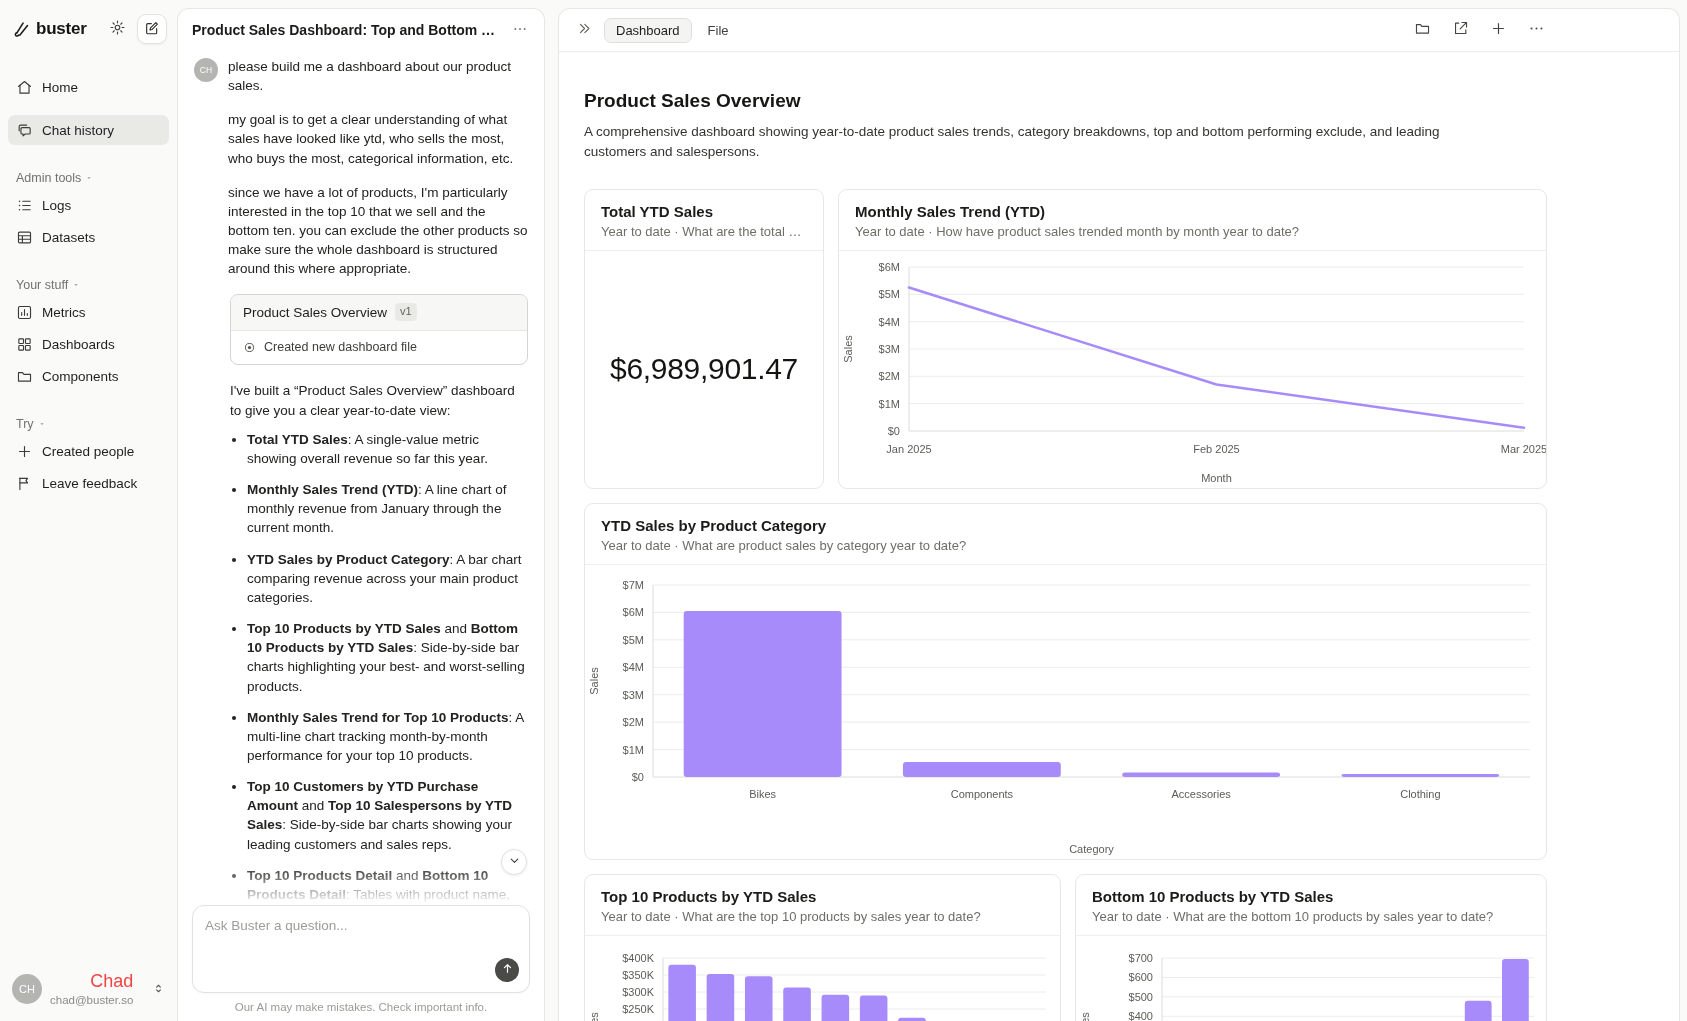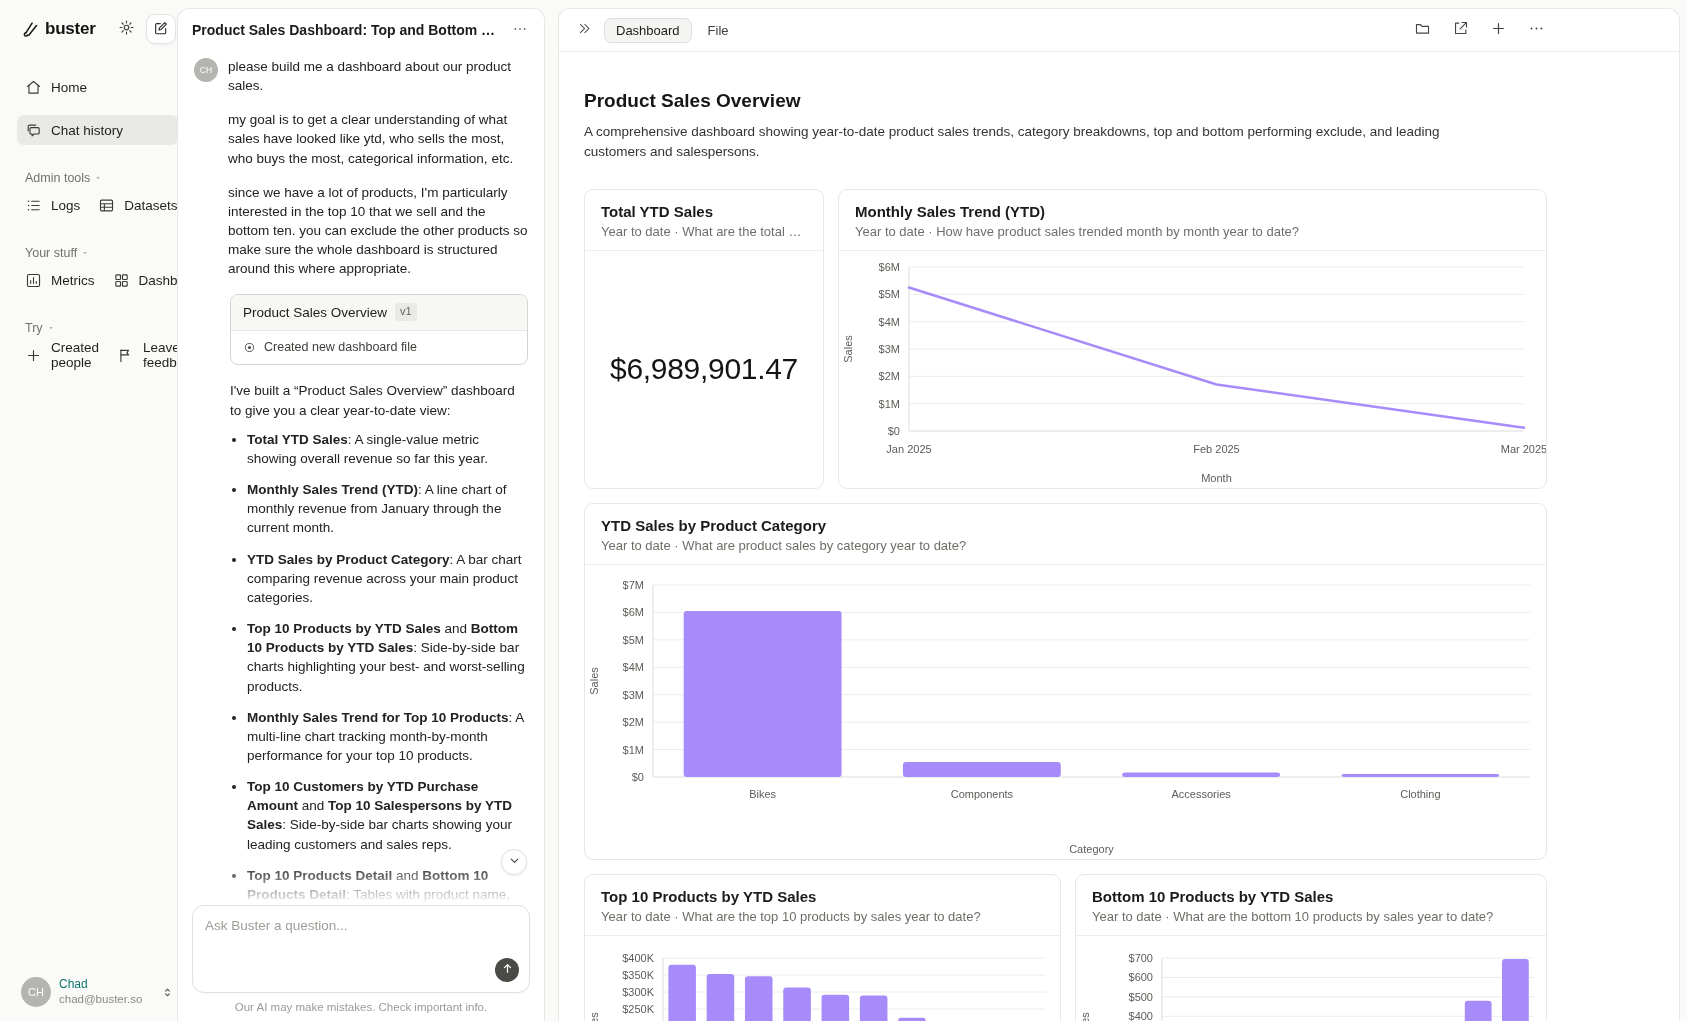--- a/index.html
+++ b/index.html
@@ -1,43 +1,43 @@
 <!DOCTYPE html>
 <html><head>
 <meta charset="utf-8">
 <style>
   html,body{margin:0;padding:0;}
   body{width:1687px;height:1021px;overflow:hidden;background:#fafaf9;
        font-family:"Liberation Sans",sans-serif;color:#1d1d1b;}
   .app{position:relative;width:1687px;height:1021px;}
 
   
-  .sidebar{position:absolute;left:9px;top:0;width:177px;height:100%;
+  .sidebar{position:absolute;left:0;top:0;width:177px;height:100%;
            display:flex;flex-direction:column;box-sizing:border-box;padding:12px 0 0;}
   .sb-top{display:flex;align-items:center;gap:8px;padding:2px 10px 0 12px;}
   .brand{display:flex;align-items:center;gap:5px;flex:1;font-weight:700;font-size:17px;letter-spacing:-.2px;color:#141412;}
   .brand .logo{color:#1d1d1b;display:flex;}
   .gear-btn{width:24px;height:24px;display:flex;align-items:center;justify-content:center;color:#3f3f3b;background:none;border:none;}
   .new-chat-btn{width:30px;height:30px;border:1px solid #e3e3e0;border-radius:9px;background:#fff;
                 display:flex;align-items:center;justify-content:center;color:#2d2d2a;box-shadow:0 1px 2px rgba(0,0,0,.05);}
   .sb-nav{margin-top:28px;display:flex;flex-direction:column;gap:13px;padding:0 8px;}
   .sb-item{display:flex;align-items:center;gap:9px;height:30px;padding:0 8px;border-radius:7px;
            font-size:13.5px;color:#1f1f1d;cursor:default;}
   .sb-item.active{background:#e9e9e6;}
   .sb-item .ic{width:17px;height:17px;display:flex;color:#3b3b37;flex:0 0 17px;}
   .sb-section{margin-top:26px;}
   .sb-sec-h{display:flex;align-items:center;gap:3px;padding:0 16px;margin-bottom:5px;font-size:12.5px;color:#72726c;}
   .sb-sec-h .caret{color:#9a9a93;display:flex;}
-  .sb-sec-items{display:flex;flex-direction:row;gap:2px;padding:0 8px;}
+  .sb-sec-items{display:flex;flex-direction:column;gap:2px;padding:0 8px;}
   .sb-spacer{flex:1;}
   .sb-user{display:flex;align-items:center;gap:8px;padding:12px 12px 14px;}
   .avatar{width:30px;height:30px;border-radius:50%;background:#b4b4b0;color:#fff;font-size:11px;
           display:flex;align-items:center;justify-content:center;flex:0 0 30px;}
   .u-meta{line-height:1.25;min-width:0;}
-  .u-name{font-size:12px;color:#0f766e;}
+  .u-name{font-size:18px;color:#ef4444;text-align:right;}
   .u-email{font-size:11.5px;color:#8b8b85;}
   .u-caret{margin-left:auto;color:#55554f;display:flex;}
 
   
   .chat-panel{position:absolute;left:177px;top:8px;width:368px;bottom:0;background:#fff;
               border:1px solid #e7e7e4;border-bottom:none;border-radius:12px 12px 0 0;
               box-sizing:border-box;display:flex;flex-direction:column;overflow:hidden;}
   .chat-head{flex:0 0 42px;display:flex;align-items:center;gap:8px;padding:0 14px;}
   .chat-title{flex:1;font-size:14px;font-weight:600;color:#1b1b19;white-space:nowrap;overflow:hidden;text-overflow:ellipsis;}
   .chat-menu{color:#6f6f69;background:none;border:none;display:flex;padding:2px;}

